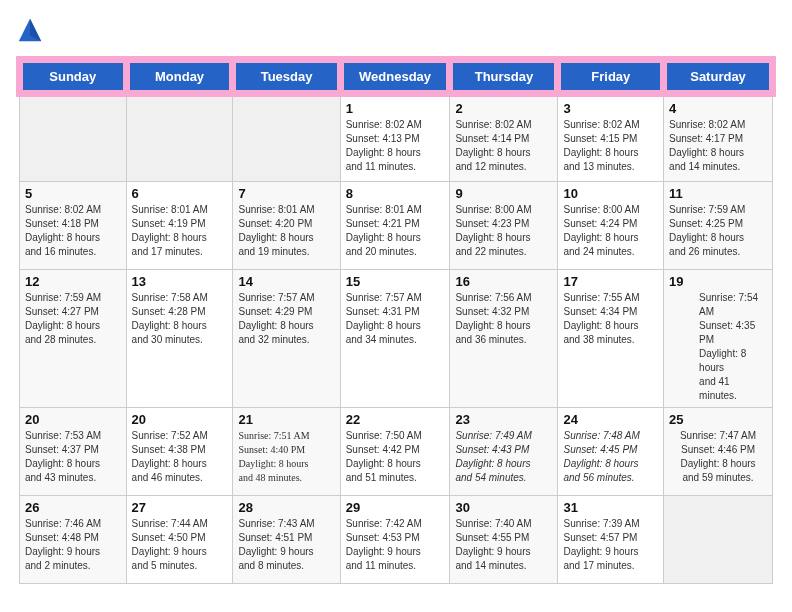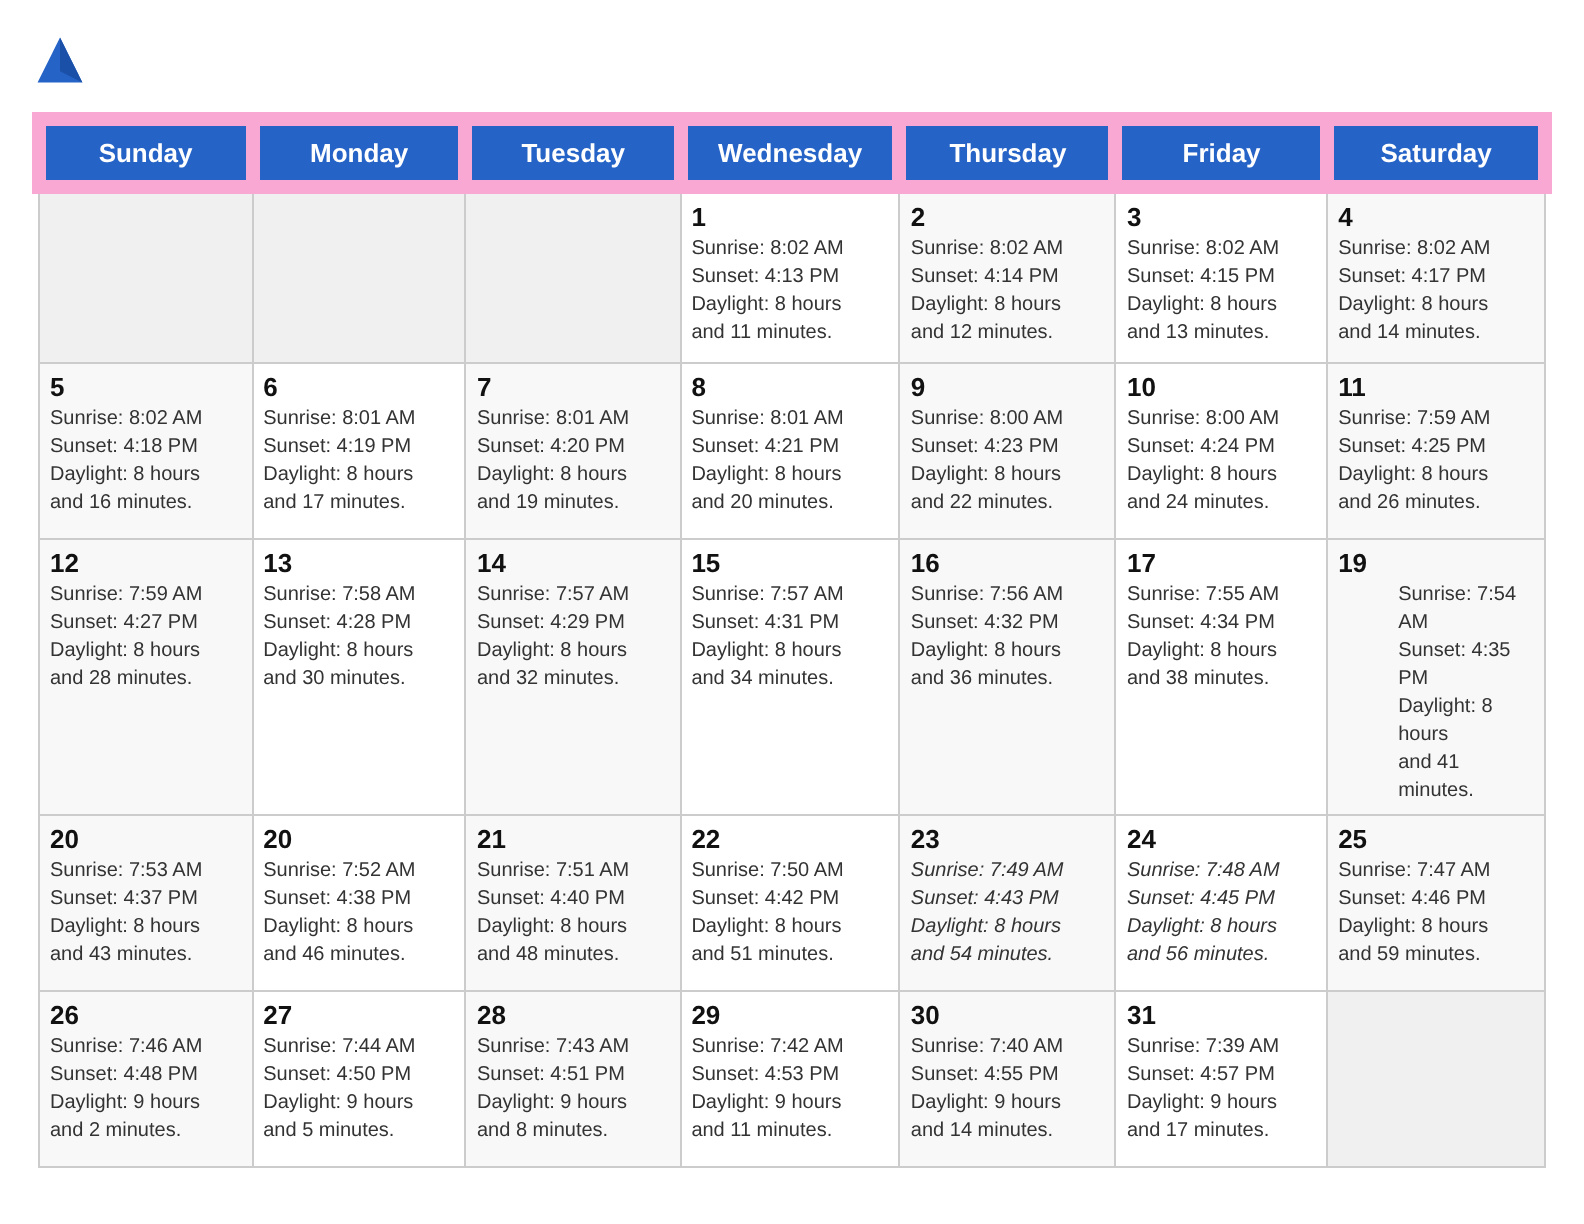--- a/index.html
+++ b/index.html
@@ -273,21 +273,21 @@
         </td>
         <td>
           <div class="day-number">20</div>
           <div class="day-info" style="white-space: pre-line;">Sunrise: 7:52 AM
 Sunset: 4:38 PM
 Daylight: 8 hours
 and 46 minutes.</div>
         </td>
         <td>
           <div class="day-number">21</div>
-          <div class="day-info" style="white-space: pre-line;">Sunrise: 7:51 AM
+          <div class="day-info" style="white-space: pre-line; font-family: Liberation Serif, serif;">Sunrise: 7:51 AM
 Sunset: 4:40 PM
 Daylight: 8 hours
 and 48 minutes.</div>
         </td>
         <td>
           <div class="day-number">22</div>
           <div class="day-info" style="white-space: pre-line;">Sunrise: 7:50 AM
 Sunset: 4:42 PM
 Daylight: 8 hours
 and 51 minutes.</div>
@@ -301,21 +301,21 @@
         </td>
         <td>
           <div class="day-number">24</div>
           <div class="day-info" style="white-space: pre-line; font-style: italic;">Sunrise: 7:48 AM
 Sunset: 4:45 PM
 Daylight: 8 hours
 and 56 minutes.</div>
         </td>
         <td>
           <div class="day-number">25</div>
-          <div class="day-info" style="white-space: pre-line;">Sunrise: 7:47 AM
+          <div class="day-info" style="white-space: pre-line; text-align: center;">Sunrise: 7:47 AM
 Sunset: 4:46 PM
 Daylight: 8 hours
 and 59 minutes.</div>
         </td>
       </tr>
       <tr>
         <td>
           <div class="day-number">26</div>
           <div class="day-info" style="white-space: pre-line;">Sunrise: 7:46 AM
 Sunset: 4:48 PM

